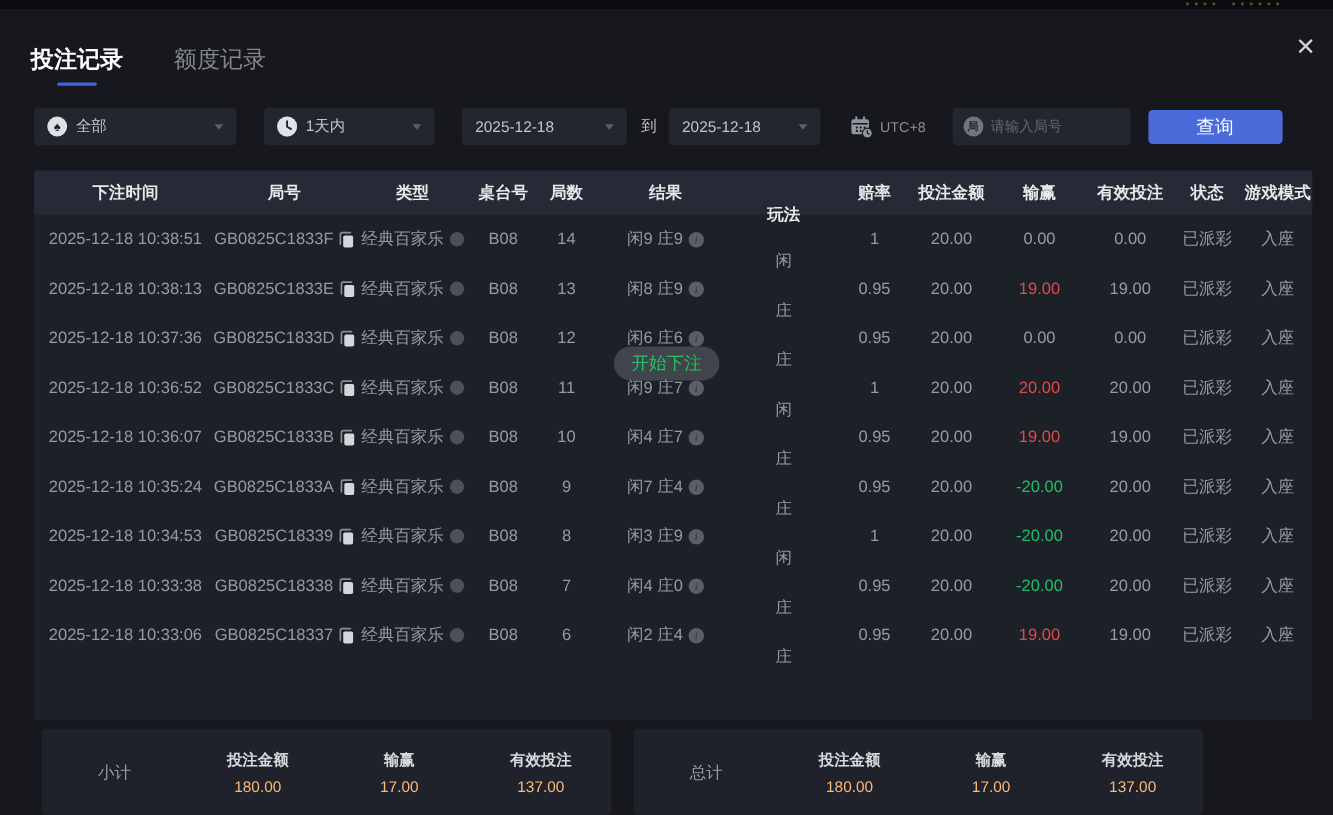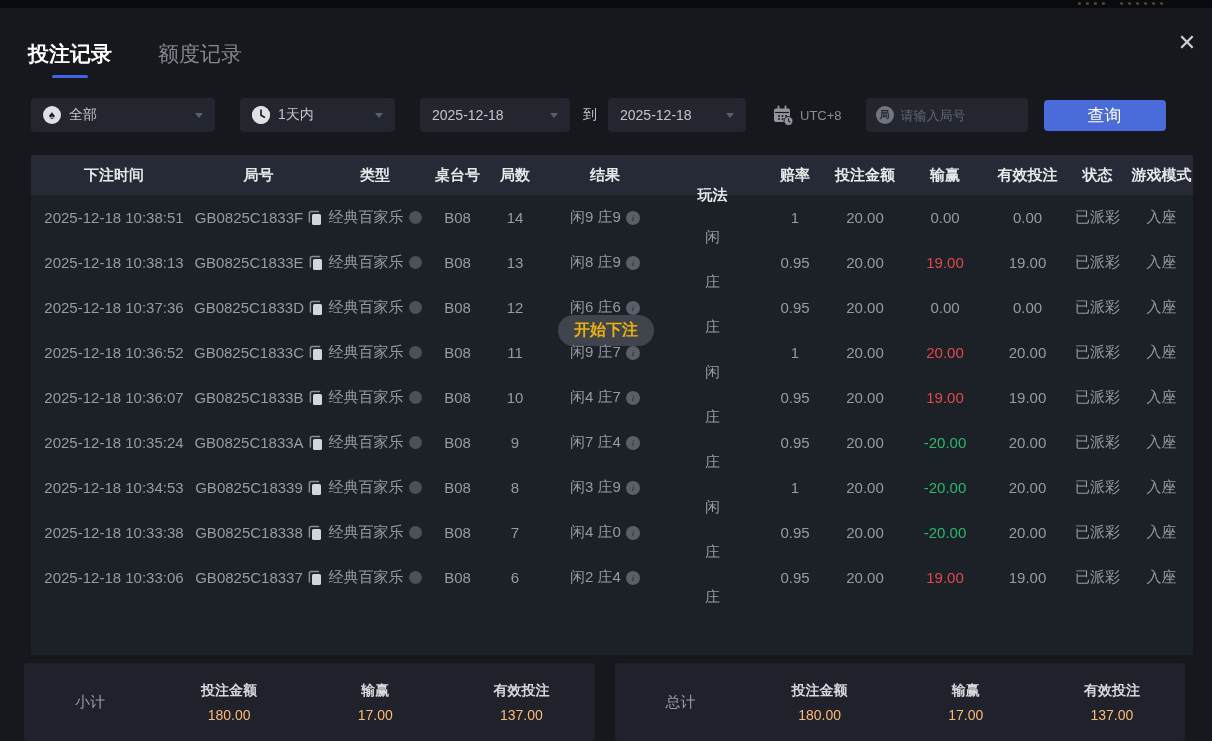--- a/index.html
+++ b/index.html
@@ -40,21 +40,21 @@
   .w-date1 { width:150px; margin-right:13px; }
   .to-label { font-size:14px; color:#c3c5ca; margin-right:11px; }
   .w-date2 { width:138px; margin-right:26px; }
   .cal-icon { margin-right:6px; display:inline-flex; }
   .utc { font-size:13px; color:#8a8d94; margin-right:24px; }
   .round-input-box { width:162px; height:34px; background:#23262f; border-radius:4px;
      display:flex; align-items:center; padding:0 10px; margin-right:16px; }
   .round-circle { width:18px; height:18px; border-radius:50%; background:#72757e; color:#23262f;
      display:inline-flex; align-items:center; justify-content:center; font-size:10px; font-weight:bold; margin-right:7px; flex:none;}
   .round-input { flex:1; min-width:0; background:transparent; border:none; outline:none;
-     color:#c3c5ca; font-size:13px; font-family:Liberation Sans, sans-serif; }
+     color:#c3c5ca; font-size:13px; font-family:Liberation Mono, monospace; }
   .round-input::placeholder { color:#63666e; }
   .search-btn { width:122px; height:31px; background:#4a6cdb; border:none; border-radius:4px;
      color:#fff; font-size:17px; font-family:inherit; cursor:pointer; }
 
   
   .table { position:absolute; top:155px; left:31px; width:1162px; height:500px; background:#1c2027; }
   .thead { display:flex; align-items:center; height:40px; background:#262a36;
      font-size:15px; font-weight:bold; color:#e7e8ea; }
   .th, .td { text-align:center; }
   .w-time   { width:166px; }
@@ -77,24 +77,24 @@
   .neutral { color:#979aa2; }
   .type-dot { width:13px; height:13px; border-radius:50%; background:#4c505a; display:inline-block; }
   .info-dot { width:14px; height:14px; border-radius:50%; background:#5a5e67; color:#262932;
       display:inline-flex; align-items:center; justify-content:center;
       font-size:9px; font-style:italic; font-family:"Liberation Serif", serif; cursor:pointer; }
   .copy-ic { display:inline-flex; cursor:pointer; }
 
   
   .toast { position:absolute; top:315px; left:50%; transform:translateX(-50%);
      padding:5px 16px; border-radius:17px; background:rgba(116,119,128,0.42);
-     color:#eab308; font-size:16px; font-weight:bold; white-space:nowrap; }
+     color:#22c55e; font-size:16px; font-weight:normal; white-space:nowrap; }
 
   
-  .summary { position:absolute; top:663px; left:24px; width:1161px; height:78px; display:flex; gap:20px; }
+  .summary { position:absolute; top:663px; left:38px; width:1056px; height:78px; display:flex; gap:20px; }
   .card { flex:1; background:#1f222b; border-radius:4px; display:flex; align-items:center; }
   .card-label { width:132px; text-align:center; font-size:15px; color:#9a9da5; }
   .stat { flex:1; text-align:center; }
   .stat-label { font-size:14px; font-weight:bold; color:#d6d8dc; margin-bottom:7px; }
   .stat-value { font-size:14px; color:#fdba74; }
 </style>
 </head>
 <body>
 
 <div class="top-strip">

